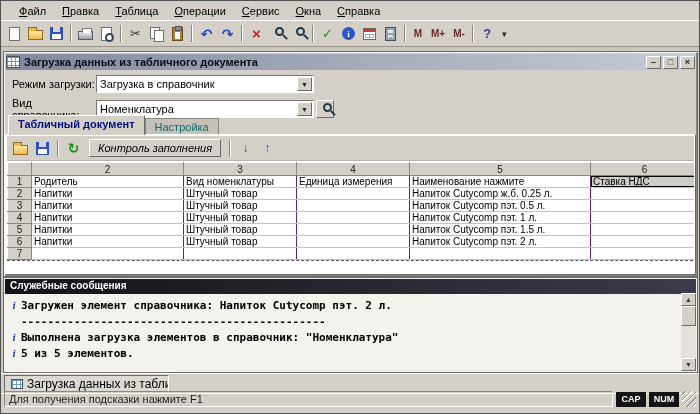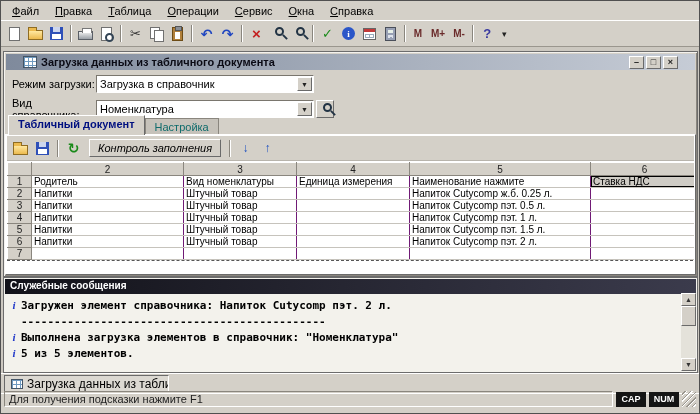--- a/index.html
+++ b/index.html
@@ -2,21 +2,21 @@
 <html><head>
 <meta charset="utf-8">
 <style>
   *{box-sizing:border-box;}
   html,body{margin:0;padding:0;}
   button{border:none;background:none;padding:0;margin:0;font-family:inherit;cursor:default;}
   .screen{position:relative;width:700px;height:414px;background:#d4d0c8;
     font-family:"Liberation Sans","DejaVu Sans",sans-serif;color:#000;overflow:hidden;
     border:1px solid #505050;}
   
-  .menubar{position:absolute;left:0;top:0;right:0;height:19px;display:flex;align-items:center;padding-left:3px;}
+  .menubar{position:absolute;left:0;top:0;right:0;height:19px;display:flex;align-items:center;padding-left:10px;}
   .menu-item{display:inline-block;padding:2px 8px;font-size:11px;}
   .menu-item::first-letter{text-decoration:underline;}
   
   .toolbar{position:absolute;left:0;top:19px;right:0;height:27px;background:#d4d0c8;
     border-top:1px solid #fff;border-bottom:1px solid #9a968e;display:flex;align-items:center;padding:0 3px;}
   .tb{width:21px;height:21px;display:flex;align-items:center;justify-content:center;flex:none;}
   .sep{width:0;height:17px;border-left:1px solid #8a867e;border-right:1px solid #fff;margin:0 3px;flex:none;}
   .glyph{font-size:13px;color:#333;}
   .undo{color:#2046c0;font-size:14px;font-weight:bold;}
   .delx{color:#c42222;font-weight:bold;font-size:15px;}
@@ -58,21 +58,21 @@
     background:repeating-linear-gradient(90deg,#e0e4ec 0 2px,transparent 2px 4px),repeating-linear-gradient(#e0e4ec 0 2px,transparent 2px 4px);}
   .ic-grid{width:14px;height:12px;background:#fff;border:1px solid #445566;flex:none;
     background-image:repeating-linear-gradient(90deg,#6f9ac0 0 1px,transparent 1px 4px),repeating-linear-gradient(#6f9ac0 0 1px,transparent 1px 4px);}
   .ic-grid.small{width:12px;height:10px;}
   
   .workspace{position:absolute;left:0;top:46px;right:0;height:326px;background:#ccc8c0;}
   
   .dialog{position:absolute;left:2px;top:50px;width:695px;height:226px;background:#d4d0c8;
     border:1px solid #6c6c6c;box-shadow:inset 1px 1px 0 #f4f2ee, inset -1px -1px 0 #8a867e;}
   .titlebar{position:absolute;left:2px;top:2px;right:2px;height:16px;
-    background:linear-gradient(90deg,#7f8a9c,#c6ccd6);display:flex;align-items:center;padding:0 17px;gap:4px;}
+    background:linear-gradient(90deg,#7f8a9c,#c6ccd6);display:flex;align-items:center;padding:0 0;gap:4px;}
   .title-text{flex:1;font-size:11px;font-weight:bold;color:#0a0a14;white-space:nowrap;overflow:hidden;}
   .winbtns{display:flex;gap:2px;}
   .winbtns button{width:15px;height:13px;background:#d4d0c8;border:1px solid;border-color:#fff #6a6a6a #6a6a6a #fff;
     font-size:9px;line-height:1;display:flex;align-items:center;justify-content:center;font-weight:bold;color:#222;}
   .fieldrow{position:absolute;left:8px;display:flex;align-items:center;}
   .r1{top:23px;} .r2{top:45px;}
   .flabel{width:84px;font-size:11px;}
   .combo{width:218px;height:18px;background:#fff;border:1px solid;border-color:#7a766e #fff #fff #7a766e;
     display:flex;align-items:center;}
   .combo .val{flex:1;font-size:11px;padding-left:3px;white-space:nowrap;overflow:hidden;}

